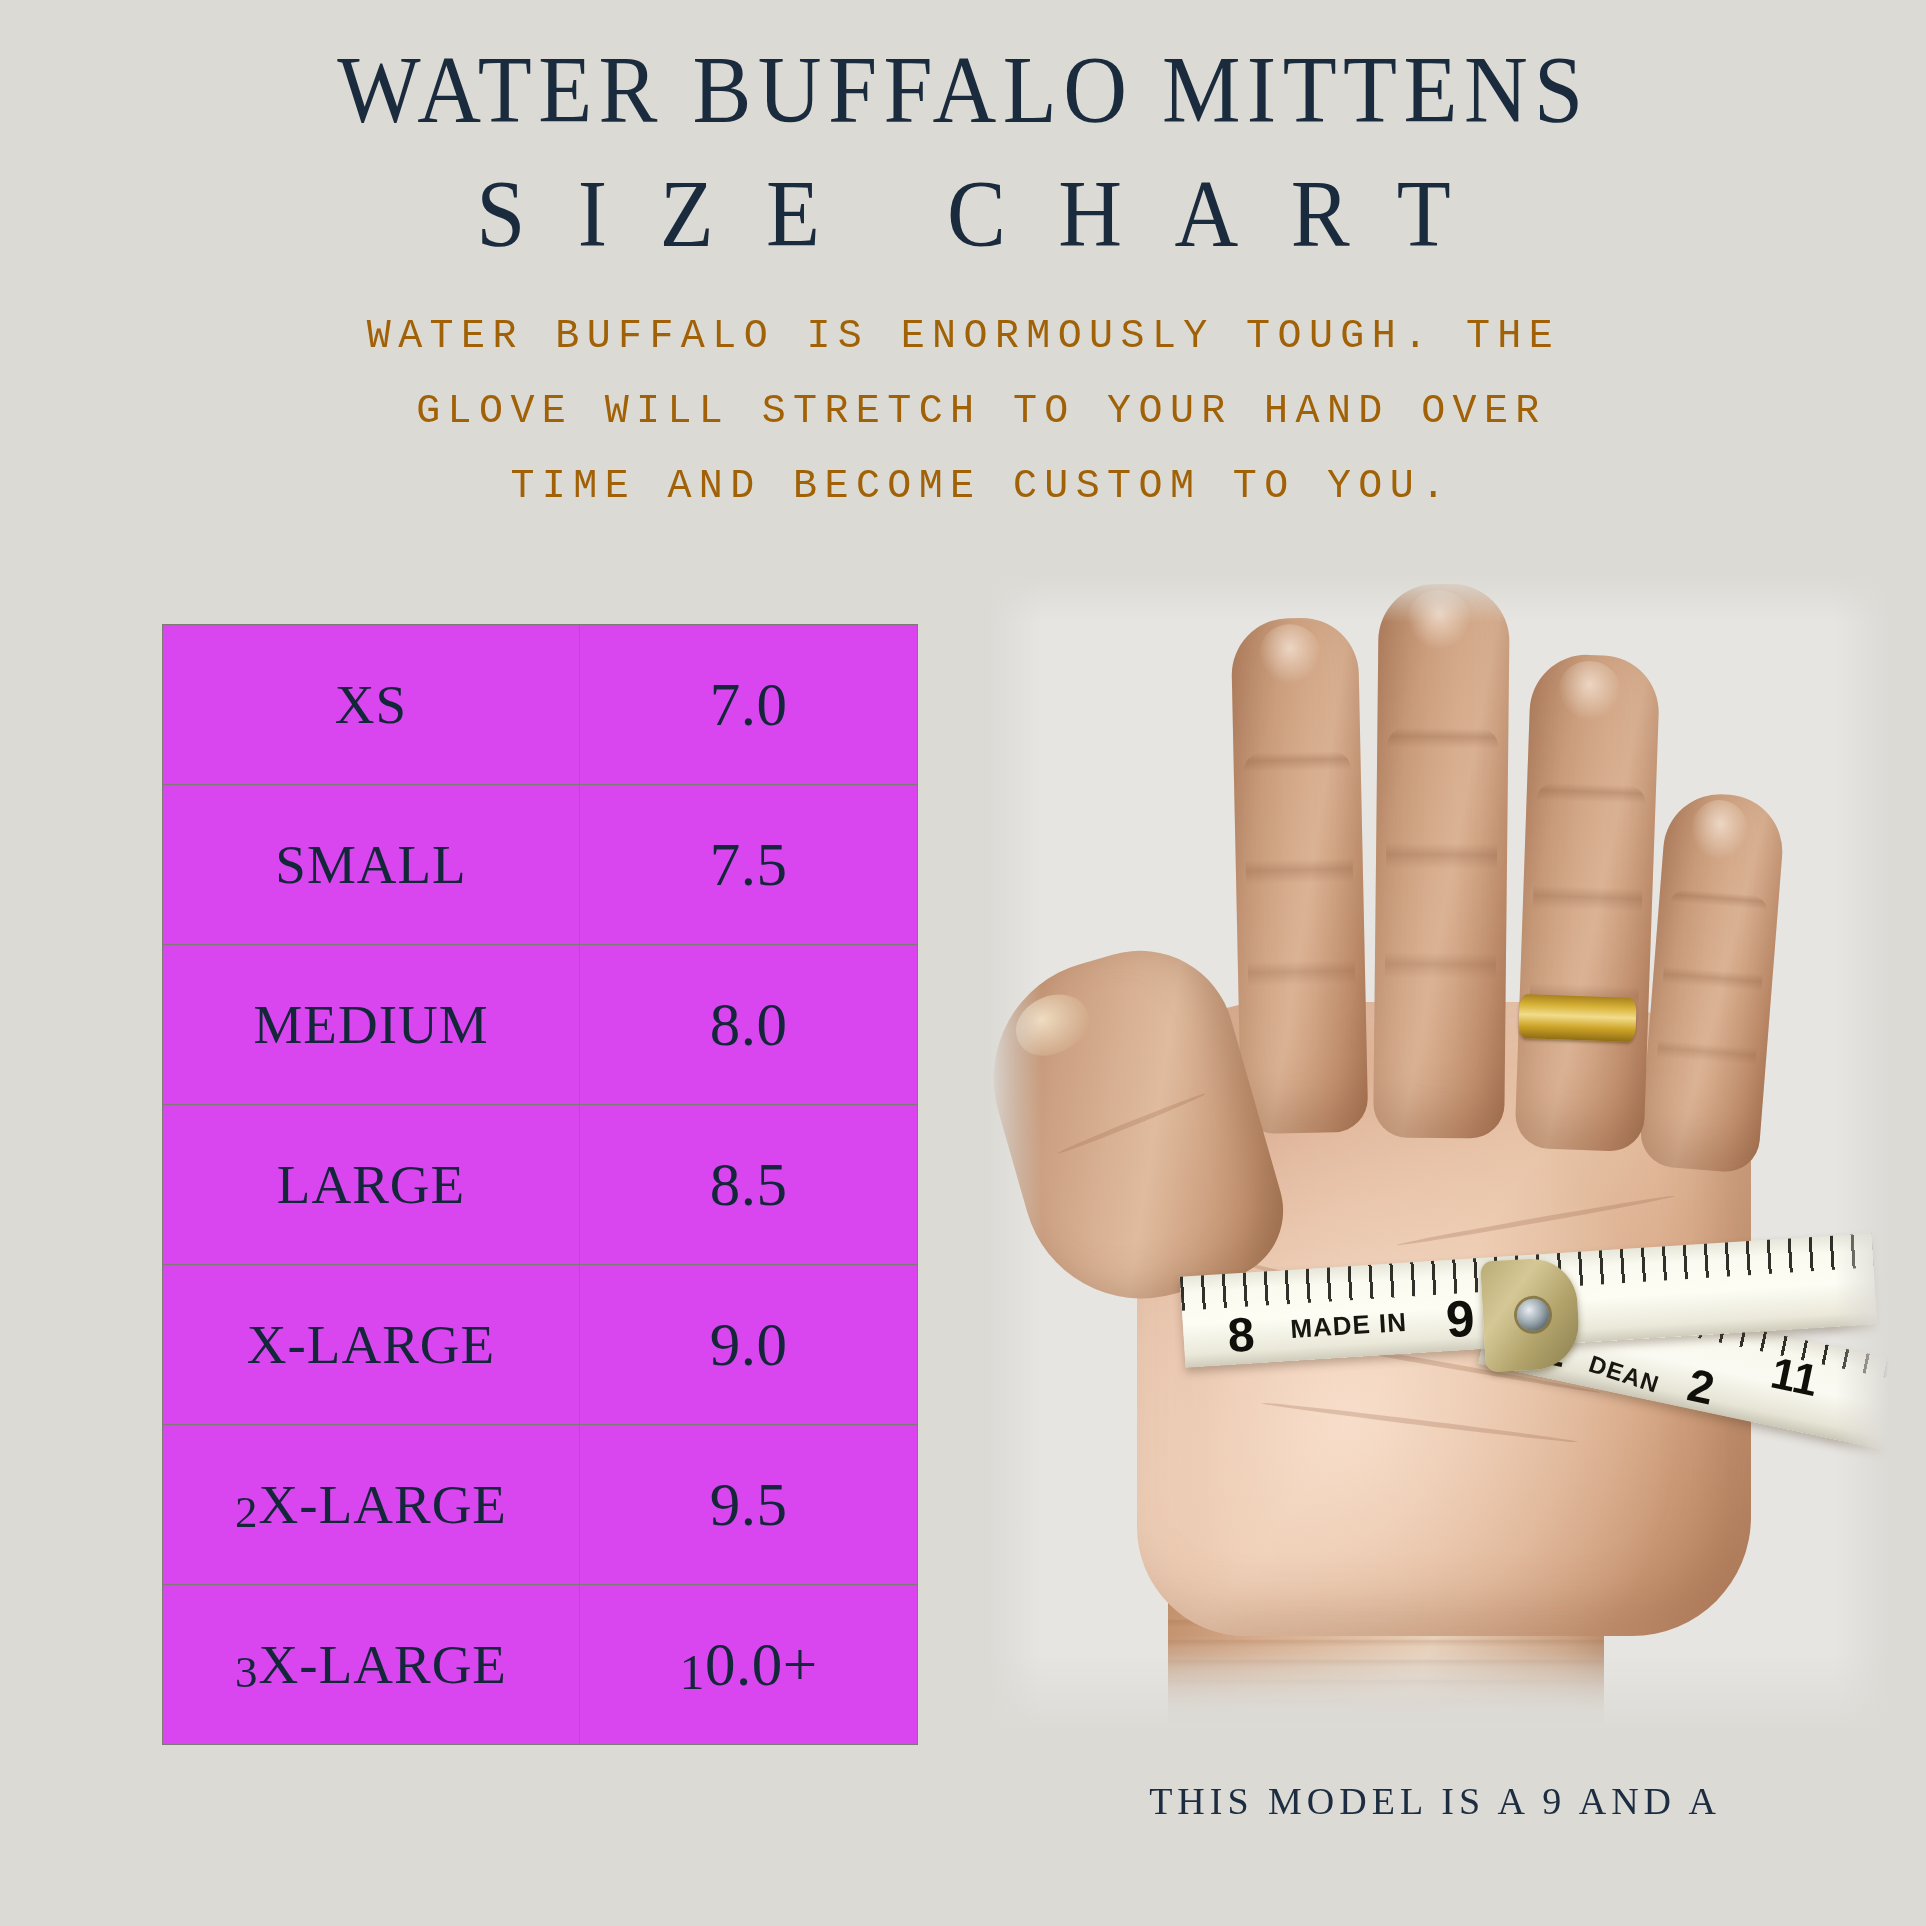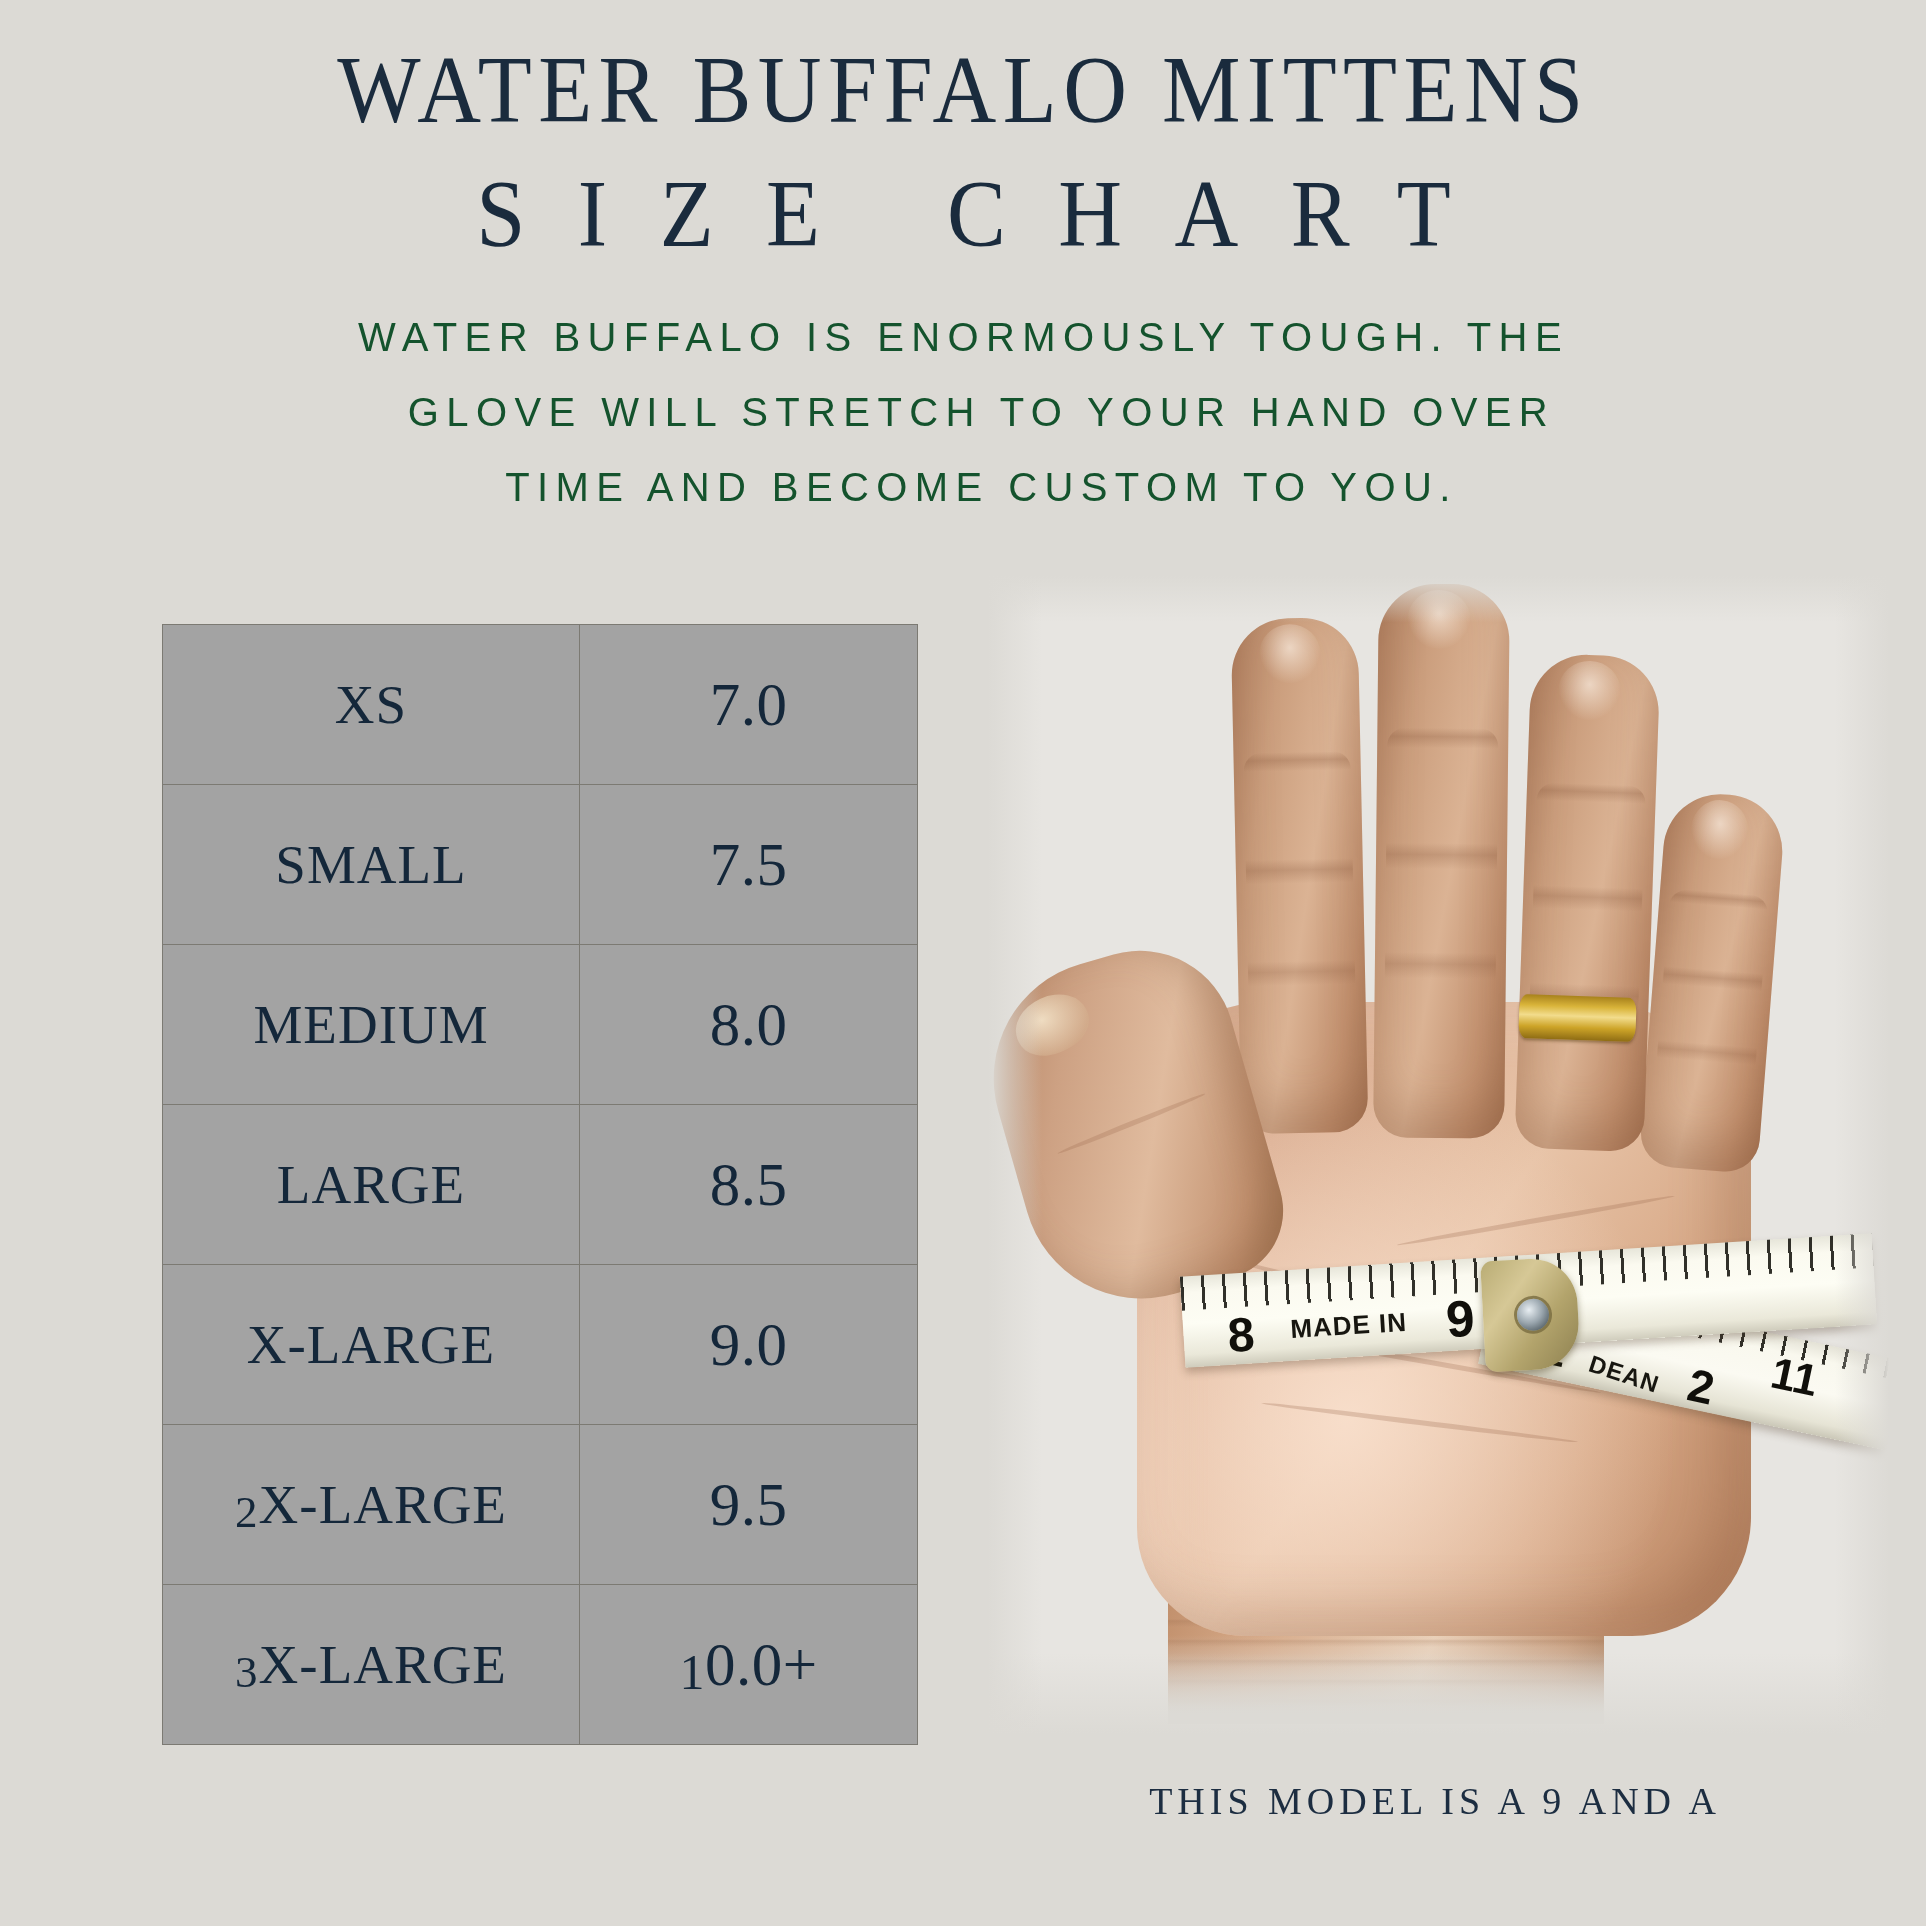--- a/index.html
+++ b/index.html
@@ -37,26 +37,26 @@
   }
   #title-line-2 {
     font-size: 96px;
     letter-spacing: 57px;
     margin-top: 28px;
     padding-left: 57px;
     transform: scaleX(0.92);
   }
   .subtitle-line {
     text-align: center;
-    color: #14532d;
+    color: #a16207;
     font-size: 40px;
     letter-spacing: 7.4px;
     line-height: 1.0;
     white-space: nowrap;
-    font-family: Liberation Sans, sans-serif;
+    font-family: Liberation Mono, monospace;
   }
   #subtitle {
     margin-top: 55px;
   }
   #subtitle .subtitle-line + .subtitle-line {
     margin-top: 35px;
     padding-left: 36px;
   }
 
   
@@ -65,21 +65,21 @@
     left: 162px;
     top: 624px;
     width: 752px;
     border-collapse: collapse;
     table-layout: fixed;
     background: #fdfaeb;
   }
   #size-table tr { height: 160px; }
   #size-table td {
     border: 1.6px solid #7c7a73;
-    background: #a3a3a3;
+    background: #d946ef;
     text-align: center;
     vertical-align: middle;
     color: #14273a;
     font-family: "Liberation Serif", "DejaVu Serif", serif;
     padding: 0;
   }
   #size-table td.size-name {
     width: 416px;
     font-size: 55px;
     letter-spacing: 1px;

